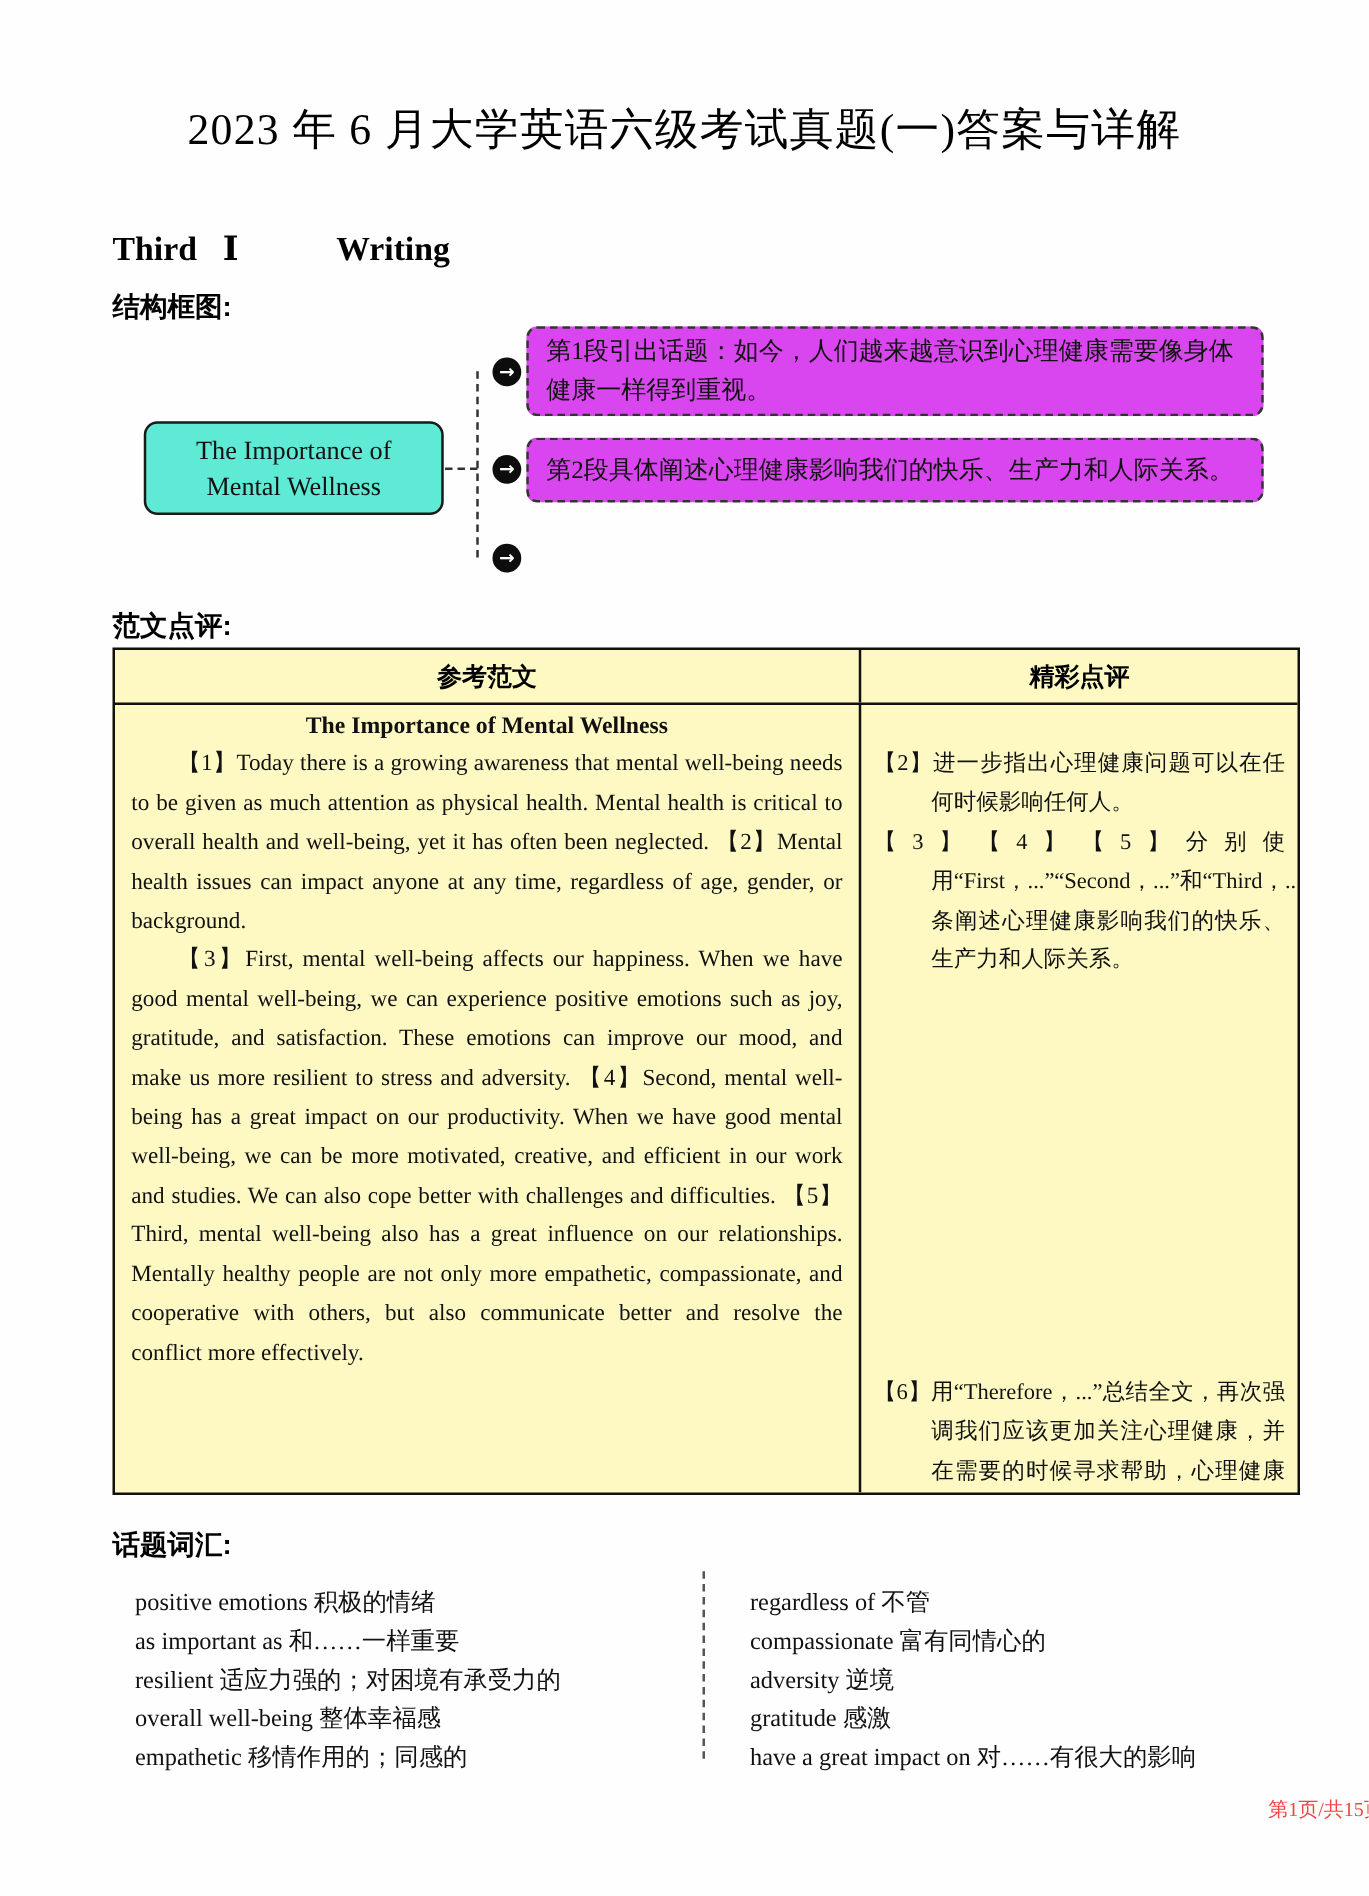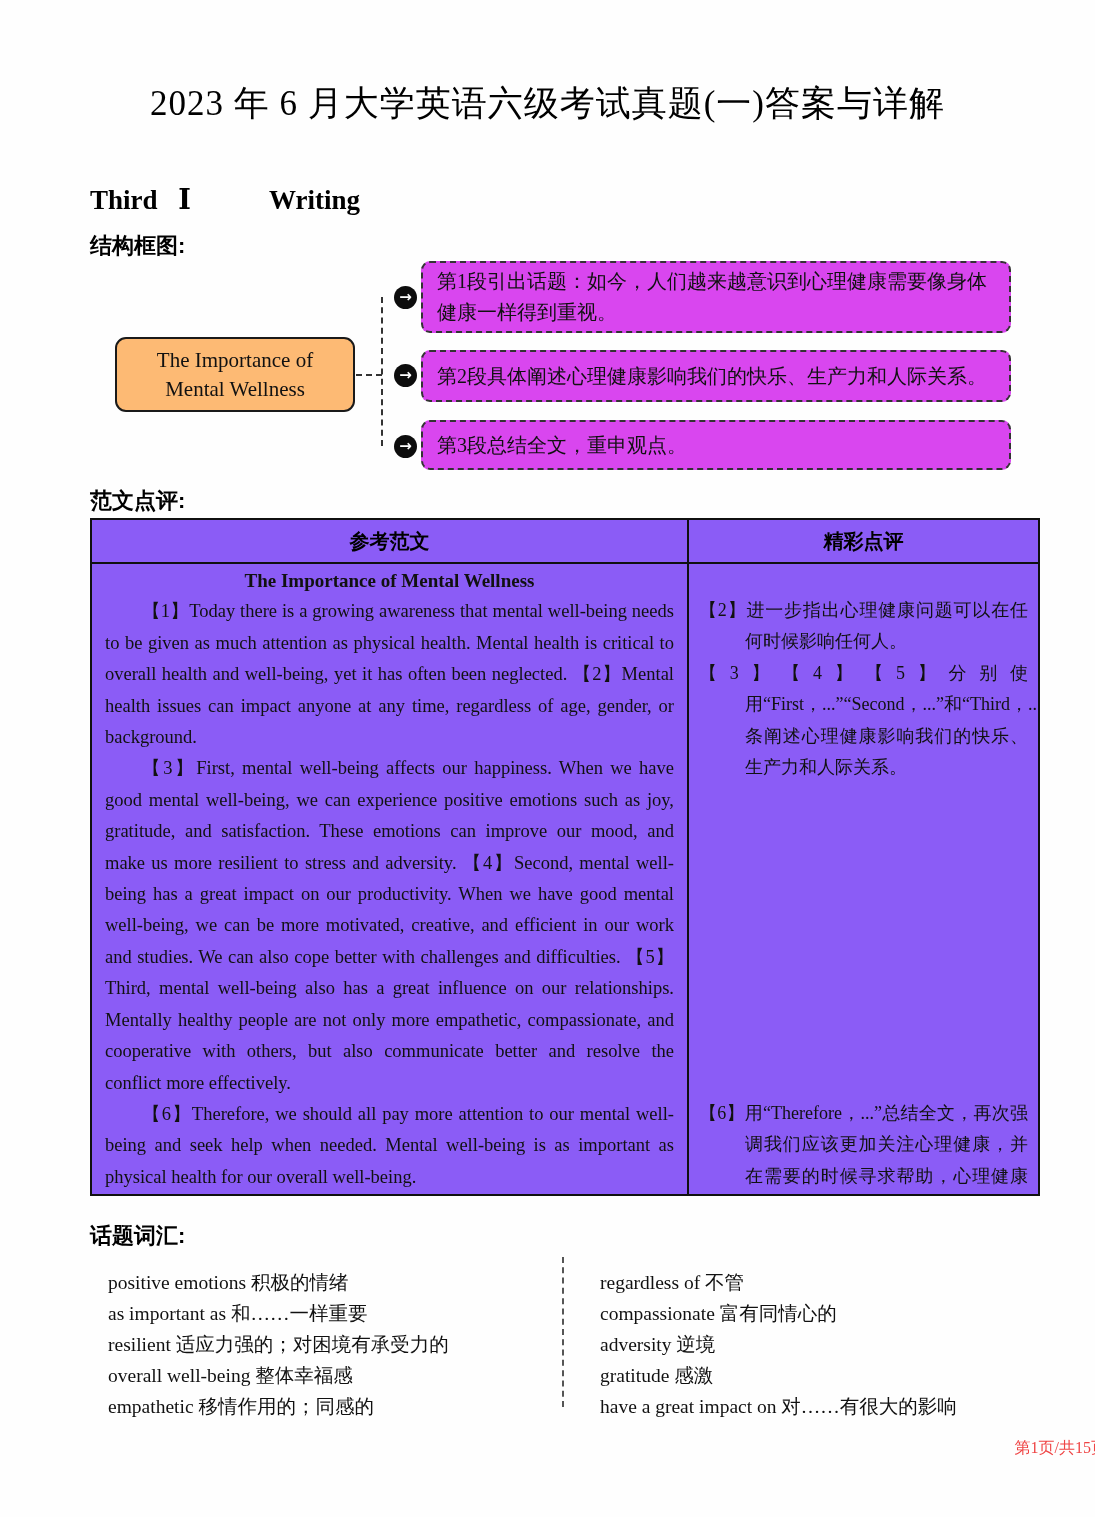--- a/index.html
+++ b/index.html
@@ -16,38 +16,38 @@
                font-family:"Liberation Sans","DejaVu Sans",sans-serif;
                font-weight:bold;font-size:22px;color:#000;}
   .structure-heading{top:231px;}
   .review-heading{top:486px;}
   .vocab-heading{top:1221px;}
 
   
   .topic-box{position:absolute;left:115px;top:337px;width:240px;height:75px;
              border:2px solid #1a1a1a;border-radius:11px;box-sizing:border-box;
              display:flex;flex-direction:column;justify-content:center;text-align:center;
-             font-size:21px;line-height:29px;background:#fdba74;}
+             font-size:21px;line-height:29px;background:#5eead4;}
   .h-dash{position:absolute;left:356px;top:374px;width:26px;border-top:2px dashed #333;}
   .v-dash{position:absolute;left:381px;top:297px;height:149px;border-left:2px dashed #333;}
   .arrow-dot{position:absolute;left:394px;width:23px;height:23px;border-radius:50%;
              background:#0d0d0d;color:#fff;display:flex;align-items:center;justify-content:center;
              font-family:"DejaVu Sans",sans-serif;font-size:15px;font-weight:bold;line-height:1;}
   .arrow-1{top:286px;} .arrow-2{top:364px;} .arrow-3{top:435px;}
   .branch-box{position:absolute;left:421px;width:590px;border:2px dashed #333;border-radius:9px;
               box-sizing:border-box;display:flex;align-items:center;padding:0 14px;
               font-size:20px;line-height:31px;background:#d946ef;}
   .branch-1{top:261px;height:72px;}
   .branch-2{top:350px;height:52px;}
   .branch-3{top:420px;height:50px;}
 
   
   .review-table{position:absolute;left:90px;top:518px;width:950px;height:678px;
                 border:2px solid #101010;box-sizing:border-box;display:flex;flex-direction:column;
-                background:#8b5cf6;}
+                background:#fef9c3;}
   .thead{display:flex;flex:0 0 42px;border-bottom:2px solid #101010;}
   .th{display:flex;align-items:center;justify-content:center;font-weight:bold;font-size:20px;color:#000;}
   .th-left{width:597px;border-right:2px solid #101010;box-sizing:border-box;}
   .th-right{flex:1;}
   .tbody{display:flex;flex:1;overflow:hidden;}
   .cell-left{width:597px;border-right:2px solid #101010;box-sizing:border-box;
              padding:1px 13px 0;overflow:hidden;}
   .essay-title{text-align:center;font-weight:bold;font-size:19px;line-height:31.4px;}
   .cell-left p{margin:0;text-indent:2em;text-align:justify;font-size:18.5px;line-height:31.4px;}
   .cell-right{flex:1;position:relative;padding:31px 10px 0;box-sizing:border-box;overflow:hidden;}
@@ -93,37 +93,33 @@
   <div class="arrow-dot arrow-3">
       <span>→</span>
     </div>
 
   <div class="branch-box branch-1">
       <span>第1段引出话题：如今，人们越来越意识到心理健康需要像身体健康一样得到重视。</span>
     </div>
   <div class="branch-box branch-2">
       <span>第2段具体阐述心理健康影响我们的快乐、生产力和人际关系。</span>
     </div>
-  <div class="branch-box branch-3">
-      <span>第3段总结全文，重申观点。</span>
-    </div>
 
   <div class="sec-heading review-heading">范文点评:</div>
 
   <div class="review-table">
     <div class="thead">
       <div class="th th-left">参考范文</div>
       <div class="th th-right">精彩点评</div>
     </div>
     <div class="tbody">
       <div class="cell-left">
         <div class="essay-title">The Importance of Mental Wellness</div>
         <p>【1】Today there is a growing awareness that mental well-being needs to be given as much attention as physical health. Mental health is critical to overall health and well-being, yet it has often been neglected. 【2】Mental health issues can impact anyone at any time, regardless of age, gender, or background.</p>
         <p>【3】First, mental well-being affects our happiness. When we have good mental well-being, we can experience positive emotions such as joy, gratitude, and satisfaction. These emotions can improve our mood, and make us more resilient to stress and adversity. 【4】Second, mental well-being has a great impact on our productivity. When we have good mental well-being, we can be more motivated, creative, and efficient in our work and studies. We can also cope better with challenges and difficulties. 【5】Third, mental well-being also has a great influence on our relationships. Mentally healthy people are not only more empathetic, compassionate, and cooperative with others, but also communicate better and resolve the conflict more effectively.</p>
-        <p>【6】Therefore, we should all pay more attention to our mental well-being and seek help when needed. Mental well-being is as important as physical health for our overall well-being.</p>
       </div>
       <div class="cell-right">
         <div class="comment">【2】进一步指出心理健康问题可以在任何时候影响任何人。</div>
         <div class="comment">【3】【4】【5】分别使用“First，...”“Second，...”和“Third，...”逐条阐述心理健康影响我们的快乐、生产力和人际关系。</div>
         <div class="comment comment-6">【6】用“Therefore，...”总结全文，再次强调我们应该更加关注心理健康，并在需要的时候寻求帮助，心理健康和身体健康同样重要。</div>
       </div>
     </div>
   </div>
 
   <div class="sec-heading vocab-heading">话题词汇:</div>

